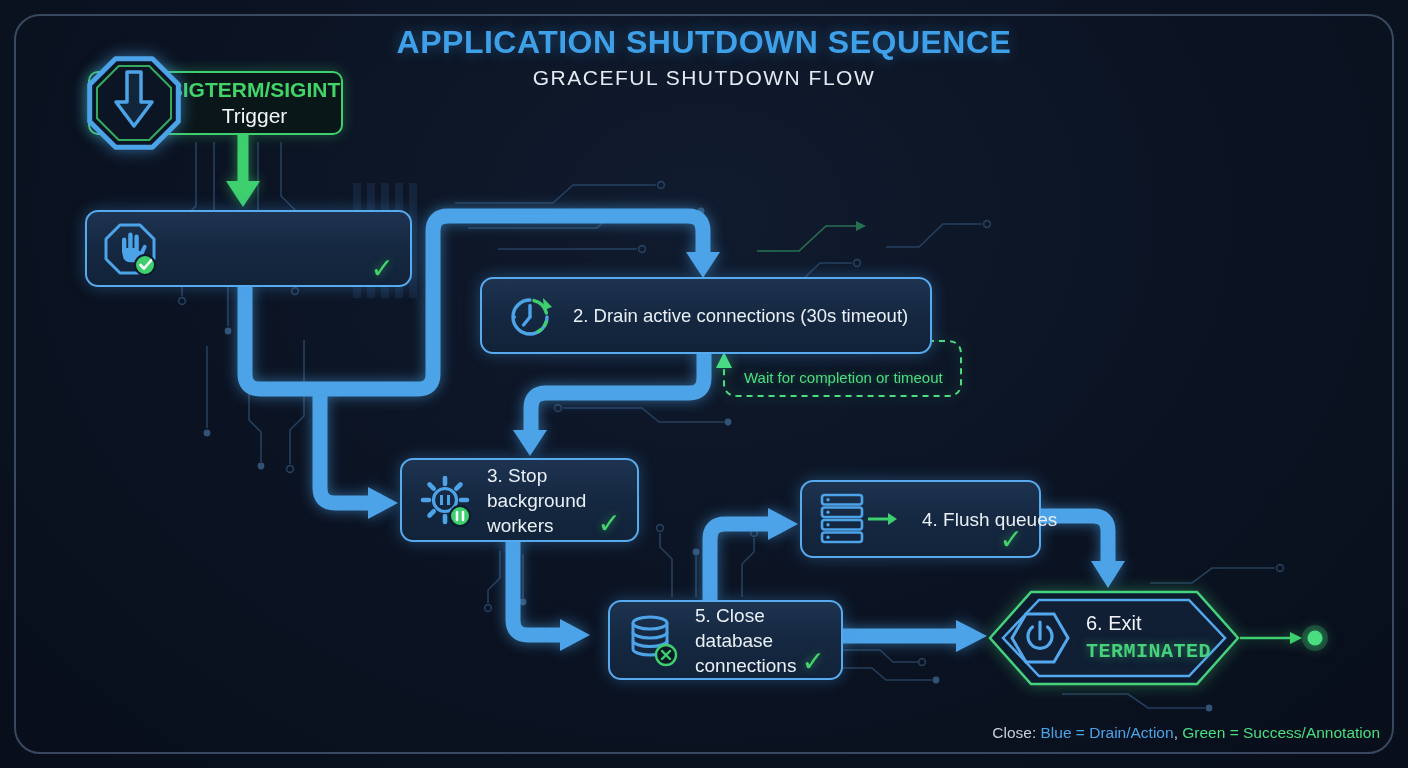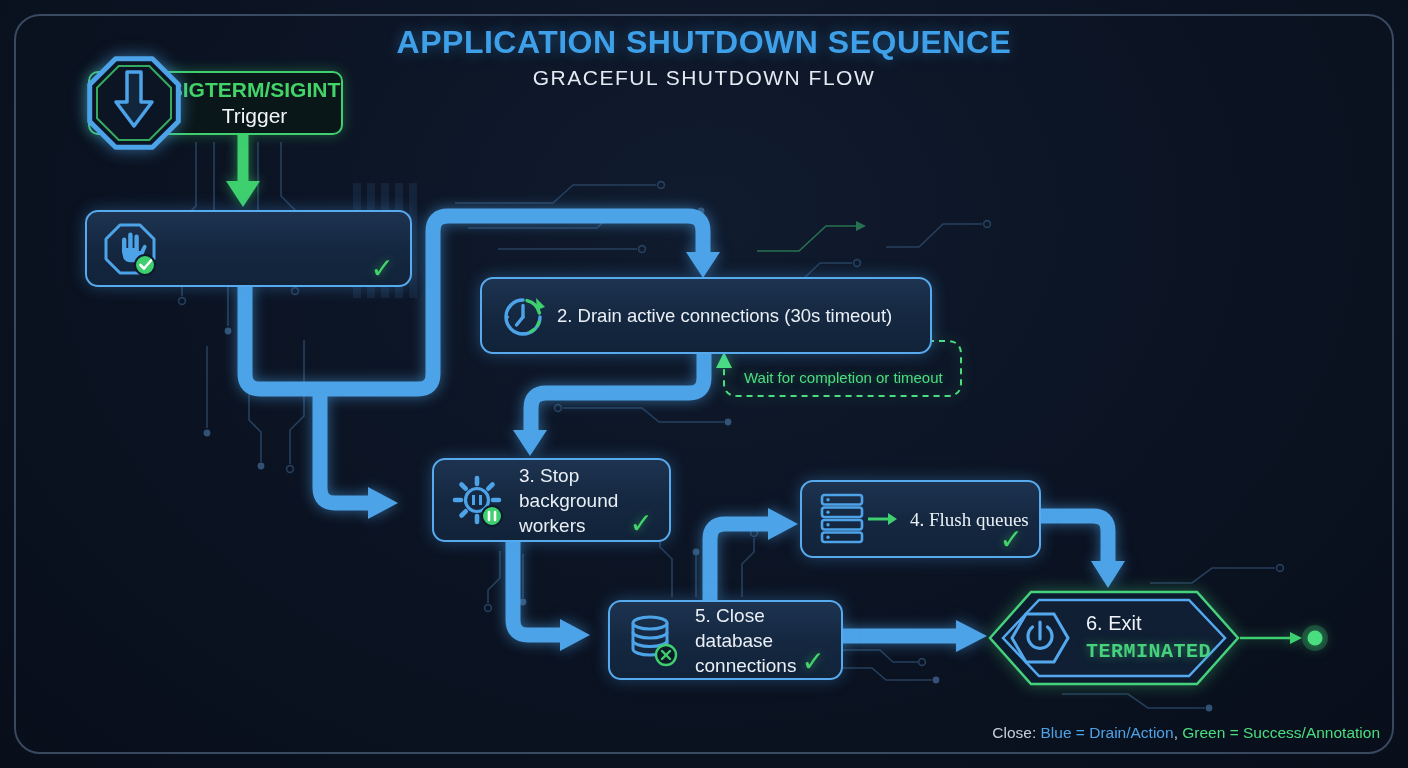--- a/index.html
+++ b/index.html
@@ -184,41 +184,41 @@
         <polygon points="19,5 39,5 53,19 53,39 39,53 19,53 5,39 5,19" fill="none" stroke="#4da3e8" stroke-width="3" stroke-linejoin="round"></polygon>
         <path fill="#4da3e8" d="M21 32 V20 q0-2.4 2.2-2.4 q2.2 0 2.2 2.4 v8 h1.8 V15 q0-2.4 2.2-2.4 q2.2 0 2.2 2.4 v13 h1.8 V17 q0-2.4 2.2-2.4 q2.2 0 2.2 2.4 v14 h1.6 l2.6-5 q1-1.8 2.6-.9 q1.5 .9 .7 2.7 l-4 9.6 q-2 4.8-7.4 4.8 h-4.6 q-4.6 0-6.8-3.6 z"></path>
         <circle cx="44" cy="45" r="10" fill="#3ecf6e" stroke="#0d1b2e" stroke-width="2"></circle>
         <path d="M39.5 45 l3.5 3.5 l7 -8" fill="none" stroke="#ffffff" stroke-width="2.6" stroke-linecap="round" stroke-linejoin="round"></path>
       </svg>
     </div>
     <div class="check">✓</div>
   </div>
 
   <div class="node" style="left:480px;top:277px;width:448px;height:73px;">
-    <div class="node-inner" style="gap:3px;">
+    <div class="node-inner" style="gap:12px;margin-left:7px;">
       <svg class="icon" width="58" height="58" viewBox="0 0 58 58">
         <path d="M27 13 A17 17 0 1 0 44 30" fill="none" stroke="#4da3e8" stroke-width="3.4" stroke-linecap="round"></path>
         <path d="M31 13.6 A17 17 0 0 1 43.4 26" fill="none" stroke="#3ecf6e" stroke-width="3.4" stroke-linecap="round"></path>
         <polygon points="40,11 49,20 41,23" fill="#3ecf6e"></polygon>
         <path d="M43 35 A17 17 0 0 1 33 45.6" fill="none" stroke="#3ecf6e" stroke-width="3.4" stroke-linecap="round" stroke-dasharray="4 5"></path>
         <line x1="27" y1="30" x2="27" y2="18.5" stroke="#4da3e8" stroke-width="3.4" stroke-linecap="round"></line>
         <line x1="27" y1="30" x2="20.5" y2="38" stroke="#4da3e8" stroke-width="3.4" stroke-linecap="round"></line>
         <circle cx="11.5" cy="30" r="1.6" fill="#4da3e8"></circle>
           <circle cx="27" cy="46.5" r="1.6" fill="#4da3e8"></circle>
           <circle cx="14" cy="19" r="1.6" fill="#4da3e8"></circle>
       </svg>
       <div style="flex:1;">
         <div class="lbl nowrap" style="font-size:18.5px;">2. Drain active connections (30s timeout)</div>
       </div>
     </div>
   </div>
 
   <div class="annot">Wait for completion or timeout</div>
 
-  <div class="node" style="left:400px;top:458px;width:235px;height:80px;margin-left:32px;">
+  <div class="node" style="left:400px;top:458px;width:235px;height:80px;">
     <div class="node-inner">
       <svg class="icon" width="58" height="58" viewBox="0 0 58 58">
         <g stroke="#4da3e8" stroke-width="4.6" stroke-linecap="round">
           <line x1="29" y1="7" x2="29" y2="13"></line>
             <line x1="29" y1="45" x2="29" y2="51"></line>
           <line x1="7" y1="29" x2="13" y2="29"></line>
             <line x1="45" y1="29" x2="51" y2="29"></line>
           <line x1="13.5" y1="13.5" x2="17.7" y2="17.7"></line>
             <line x1="40.3" y1="40.3" x2="44.5" y2="44.5"></line>
           <line x1="13.5" y1="44.5" x2="17.7" y2="40.3"></line>
@@ -230,21 +230,21 @@
         <circle cx="44" cy="45" r="10" fill="#3ecf6e" stroke="#0d1b2e" stroke-width="2"></circle>
         <line x1="41" y1="41" x2="41" y2="49" stroke="#ffffff" stroke-width="2.6" stroke-linecap="round"></line>
         <line x1="47" y1="41" x2="47" y2="49" stroke="#ffffff" stroke-width="2.6" stroke-linecap="round"></line>
       </svg>
       <div class="lbl" style="width:152px;">3. Stop background workers</div>
     </div>
     <div class="check">✓</div>
   </div>
 
   <div class="node" style="left:800px;top:480px;width:237px;height:74px;">
-    <div class="node-inner" style="gap:8px;font-family:Liberation Serif, serif;">
+    <div class="node-inner" style="gap:20px;">
       <svg class="icon" width="86" height="58" viewBox="0 0 86 58">
         <g fill="none" stroke="#4da3e8" stroke-width="2.6">
           <rect x="6" y="5" width="40" height="9.5" rx="2.4"></rect>
             <rect x="6" y="17.5" width="40" height="9.5" rx="2.4"></rect>
           <rect x="6" y="30" width="40" height="9.5" rx="2.4"></rect>
             <rect x="6" y="42.5" width="40" height="9.5" rx="2.4"></rect>
         </g>
         <circle cx="12" cy="9.8" r="1.7" fill="#4da3e8"></circle>
           <circle cx="12" cy="22.3" r="1.7" fill="#4da3e8"></circle>
         <circle cx="12" cy="34.8" r="1.7" fill="#4da3e8"></circle>

